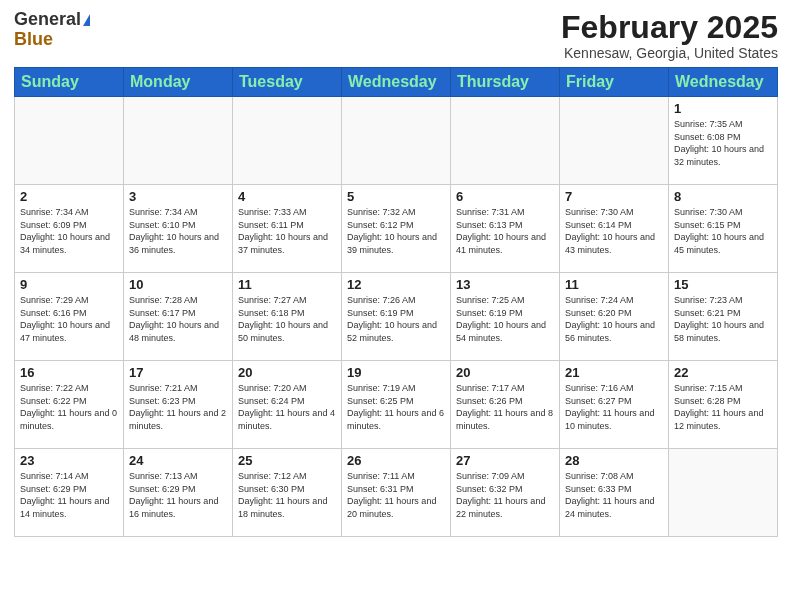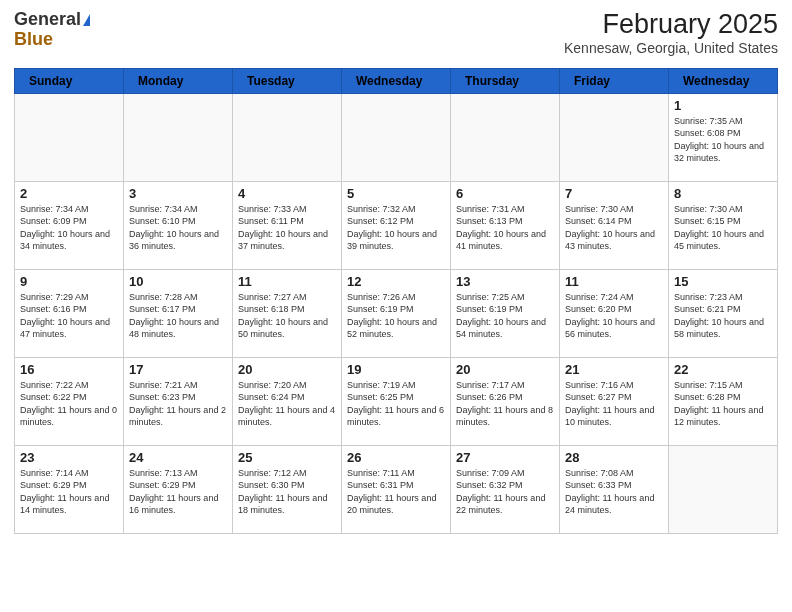--- a/index.html
+++ b/index.html
@@ -13,21 +13,21 @@
     .page {
       width: 792px;
       min-height: 612px;
       background: #fff;
       padding: 10px 14px 10px 14px;
     }
     .header {
       display: flex;
       justify-content: space-between;
       align-items: flex-start;
-      margin-bottom: 12px;
+      margin-bottom: 6px;
     }
     .logo {
       display: flex;
       flex-direction: column;
       align-items: flex-start;
     }
     .logo-text {
       font-size: 18px;
       font-weight: bold;
       line-height: 1.1;
@@ -41,40 +41,40 @@
       border-left: 7px solid transparent;
       border-right: 0px solid transparent;
       border-bottom: 12px solid #2266cc;
       margin-left: 2px;
       vertical-align: middle;
     }
     .header-right {
       text-align: right;
     }
     .month-title {
-      font-size: 27px;
-      font-weight: normal;
+      font-size: 32px;
+      font-weight: bold;
       color: #222;
       line-height: 1.1;
     }
     .location {
       font-size: 14px;
       color: #444;
     }
     .calendar {
       width: 100%;
       border-collapse: collapse;
       border: 1px solid #ccc;
     }
     .calendar th {
       background: #2266cc;
-      color: #000000;
-      font-size: 12px;
+      color: #86efac;
+      font-size: 16px;
       font-weight: bold;
-      padding: 5px 14px;
+      padding: 5px 6px;
       text-align: left;
       border: 1px solid #1a55aa;
     }
     .calendar td {
       width: 14.28%;
       vertical-align: top;
       border: 1px solid #ccc;
       padding: 4px 5px;
       font-size: 9.5px;
       color: #333;

